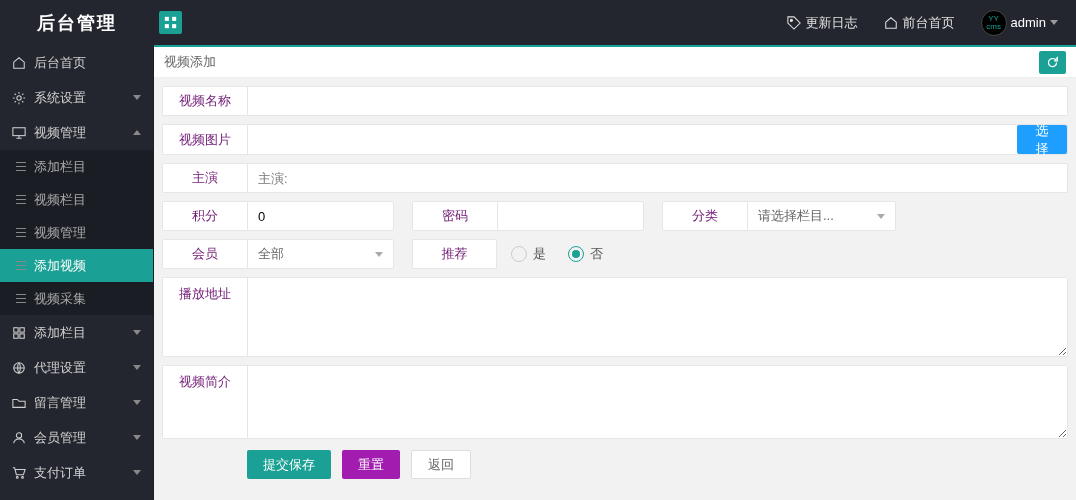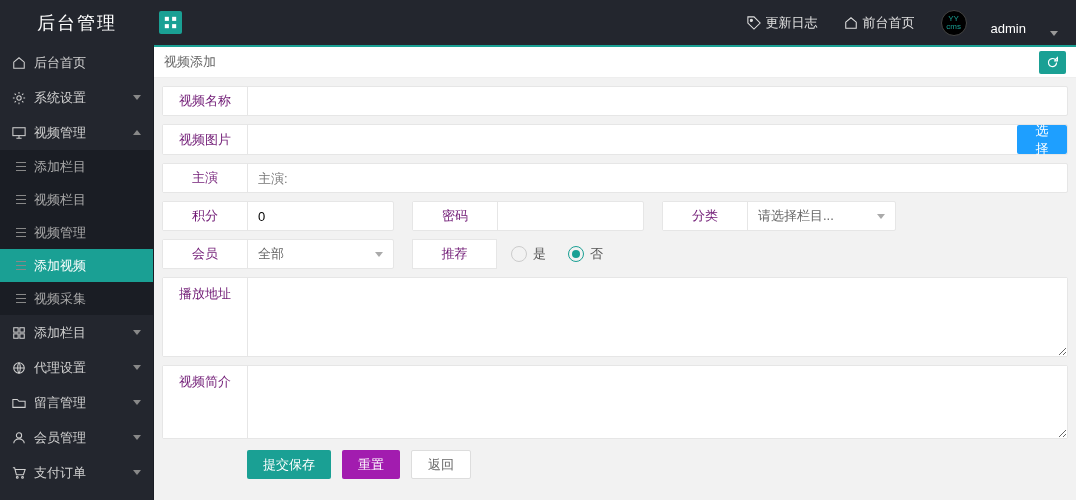--- a/index.html
+++ b/index.html
@@ -1,25 +1,25 @@
 <!DOCTYPE html>
 <html><head>
 <meta charset="utf-8">
 <style>
 *{box-sizing:border-box;margin:0;padding:0}
 body{font-family:"Microsoft YaHei","PingFang SC",sans-serif;font-size:14px;color:#333;background:#f2f2f2;width:1076px;height:500px;overflow:hidden}
 .header{height:45px;background:#23262e;display:flex;align-items:center;color:#fff}
-.brand{width:154px;text-align:center;font-size:18px;font-weight:400;letter-spacing:2px}
+.brand{width:154px;text-align:center;font-size:18px;font-weight:700;letter-spacing:2px}
 .menu-toggle{width:23px;height:23px;background:#1aa094;margin-left:5px;display:flex;align-items:center;justify-content:center;border-radius:2px}
 .menu-toggle svg{width:13px;height:13px}
 .header-right{margin-left:auto;display:flex;align-items:center;gap:26px;padding-right:18px}
 .header-link{display:flex;align-items:center;gap:5px;color:#e0e0e0;font-size:13px}
 .header-link svg{width:14px;height:14px}
 .avatar{width:26px;height:26px;border-radius:50%;background:#000;border:1px solid #444;display:flex;align-items:center;justify-content:center;font-size:8px;color:#1aa094;line-height:1;text-align:center}
-.user{display:flex;align-items:flex-end;gap:24px;font-size:13px}
+.user{display:flex;align-items:center;gap:4px;font-size:13px}
 .chev-down{width:0;height:0;border-left:4px solid transparent;border-right:4px solid transparent;border-top:5px solid #999}
 .layout{display:flex;height:455px}
 .sidebar{width:154px;background:#23262e;color:#bbb;overflow-y:auto;border-right:1px solid #1a1d24;scrollbar-width:thin;scrollbar-color:#3a3d45 #23262e}
 .sidebar::-webkit-scrollbar{width:6px}
 .sidebar::-webkit-scrollbar-track{background:#23262e}
 .sidebar::-webkit-scrollbar-thumb{background:#3a3d45;border-radius:3px}
 .nav-item{height:35px;display:flex;align-items:center;padding:0 12px;gap:8px;cursor:pointer;font-size:13px;color:#d0d0d0}
 .nav-item svg{width:14px;height:14px;flex-shrink:0}
 .nav-item .arrow{margin-left:auto}
 .nav-item.open .arrow{border-bottom:5px solid #888;border-top:none}

